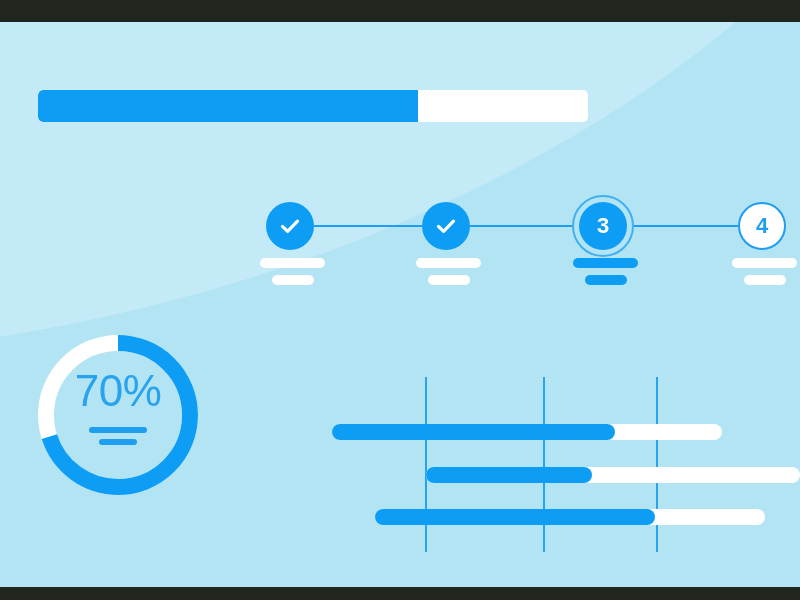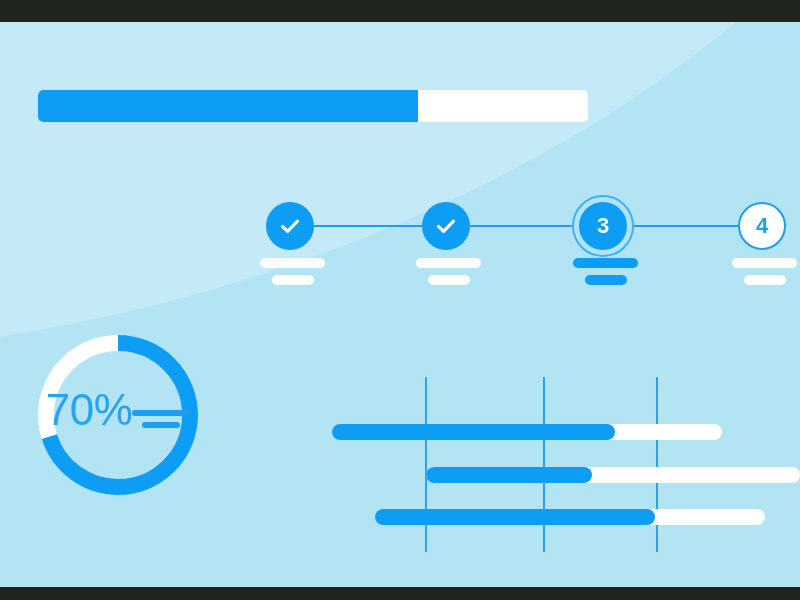--- a/index.html
+++ b/index.html
@@ -149,20 +149,21 @@
   .donut-wrap {
     position: absolute;
     left: 30px; top: 305px;
     width: 176px; height: 176px;
   }
   .donut-center {
     position: absolute;
     left: 0; top: 0;
     width: 176px; height: 176px;
     display: flex;
+    flex-direction: column;
     align-items: center;
     justify-content: center;
   }
   .donut-value {
     font-size: 44px;
     color: #2aa3ef;
     letter-spacing: -0.5px;
     line-height: 1;
     margin-top: -10px;
   }

